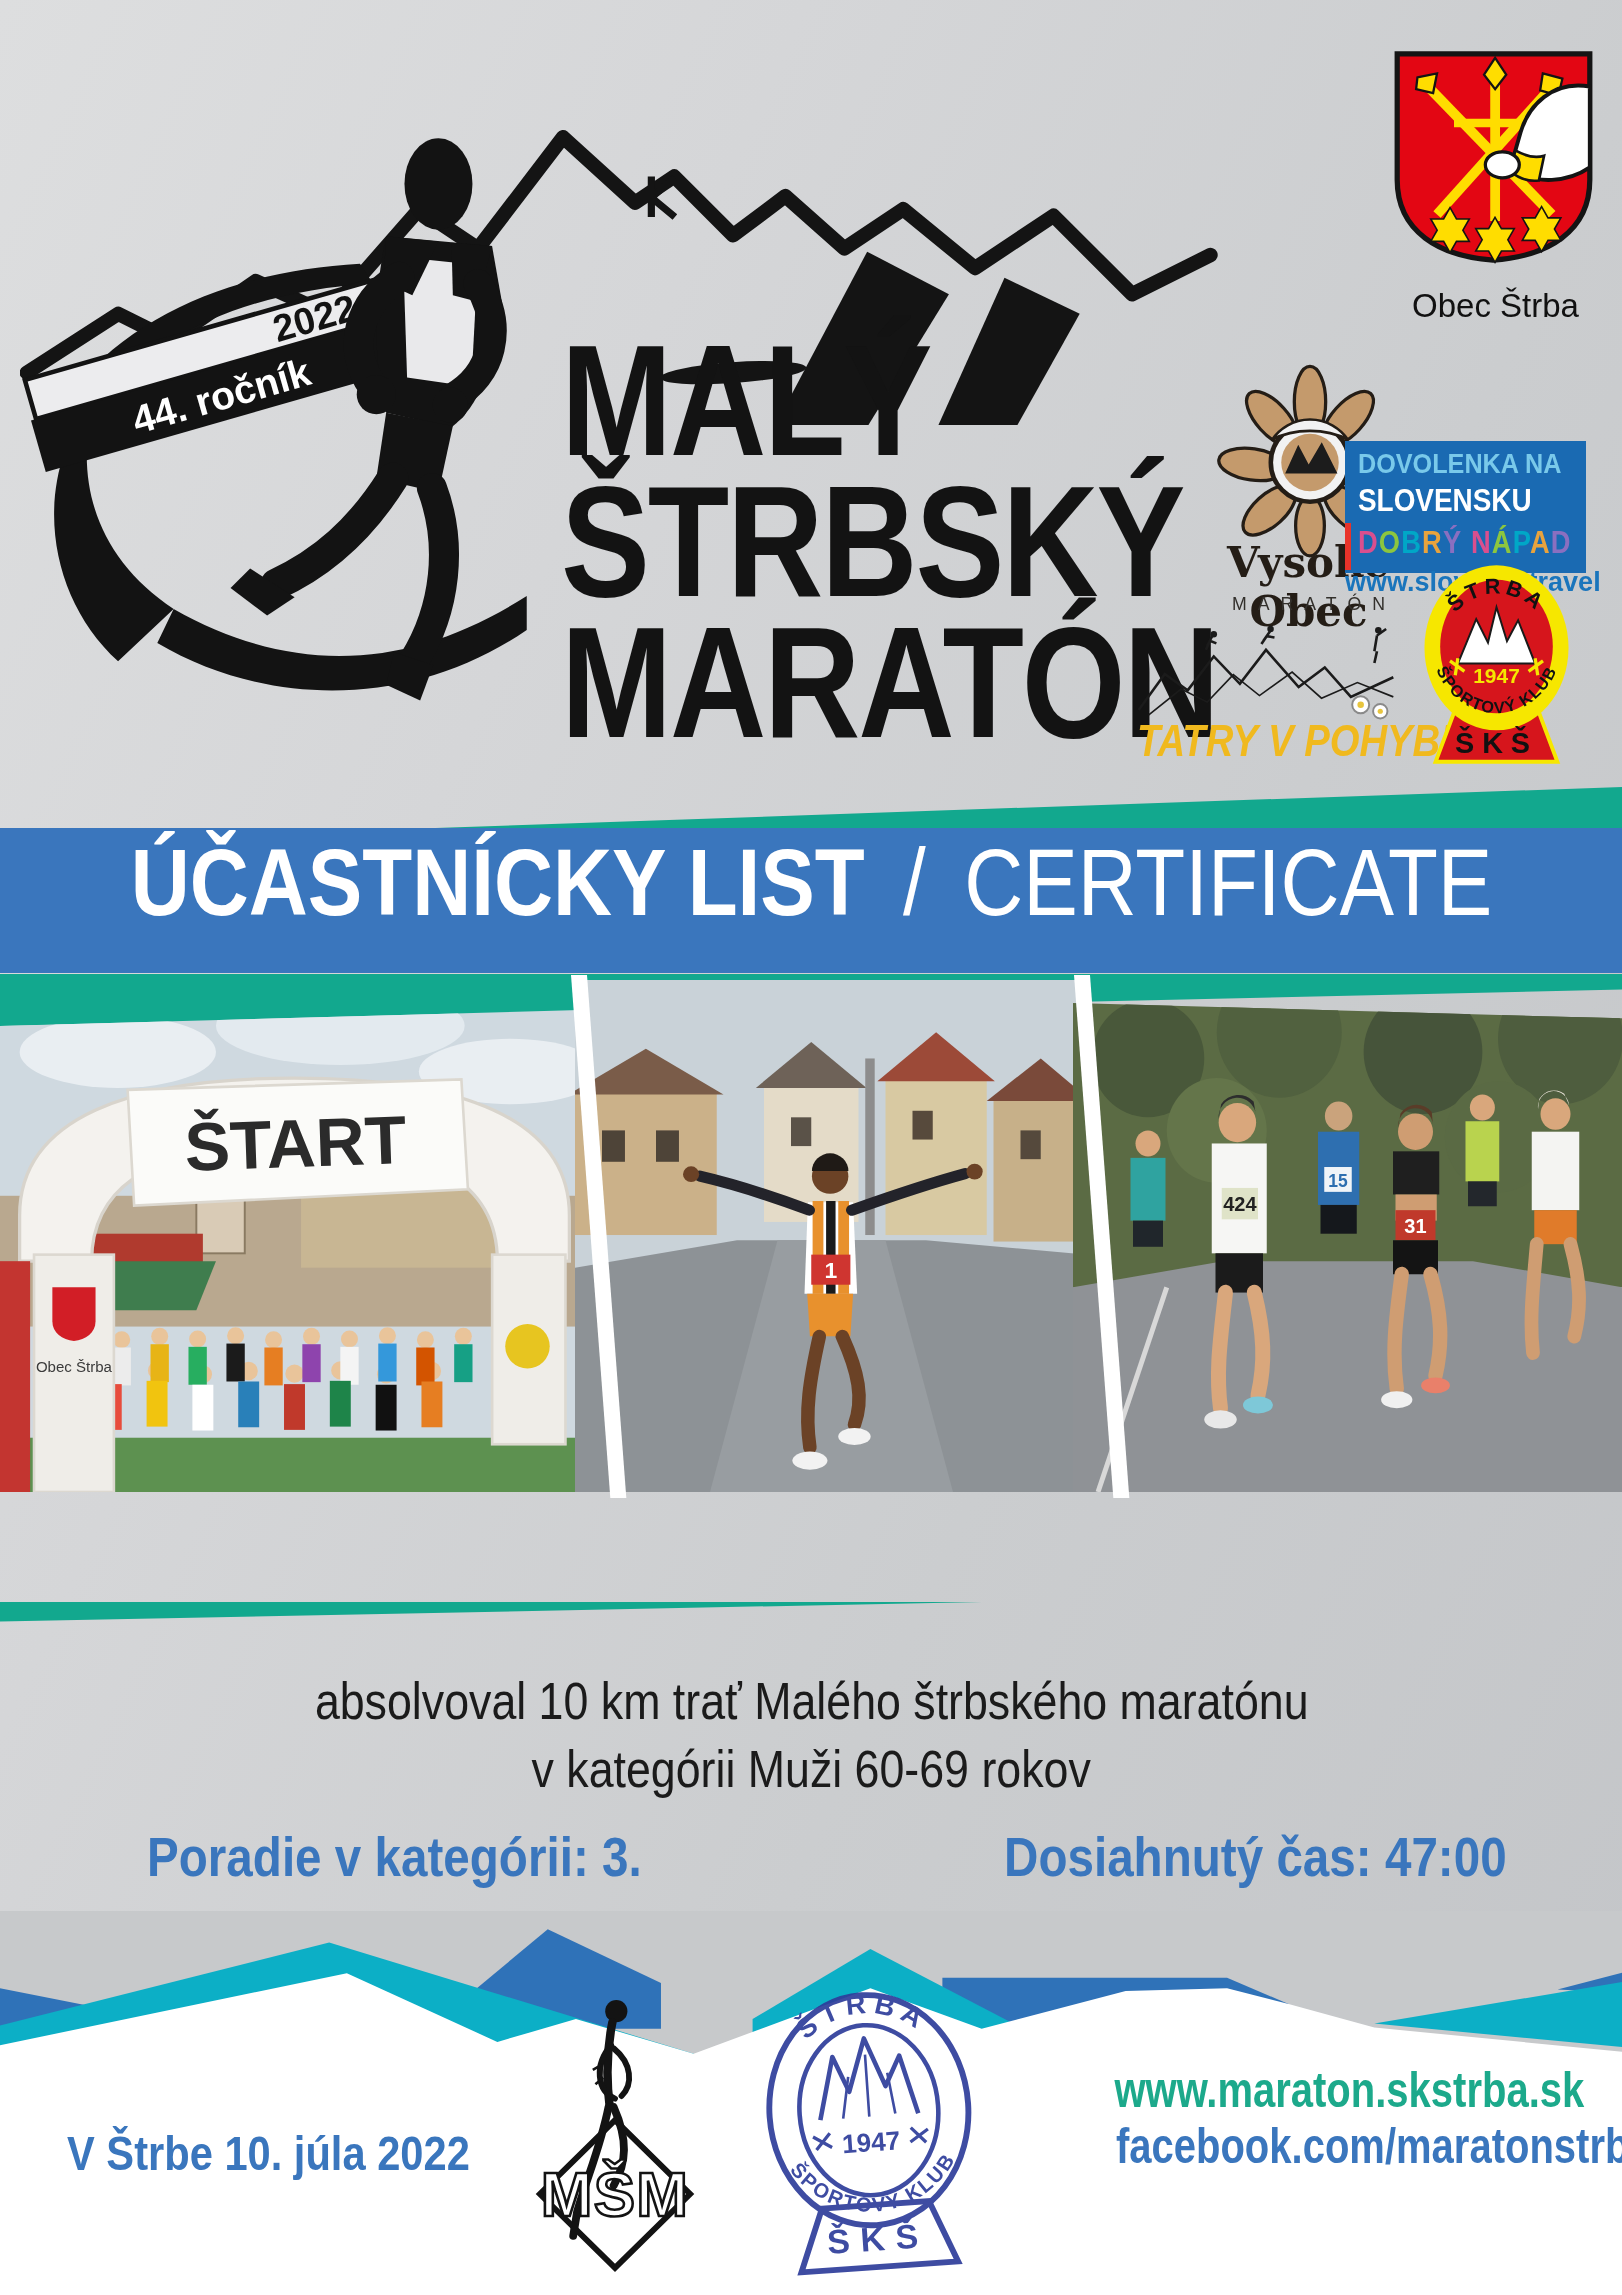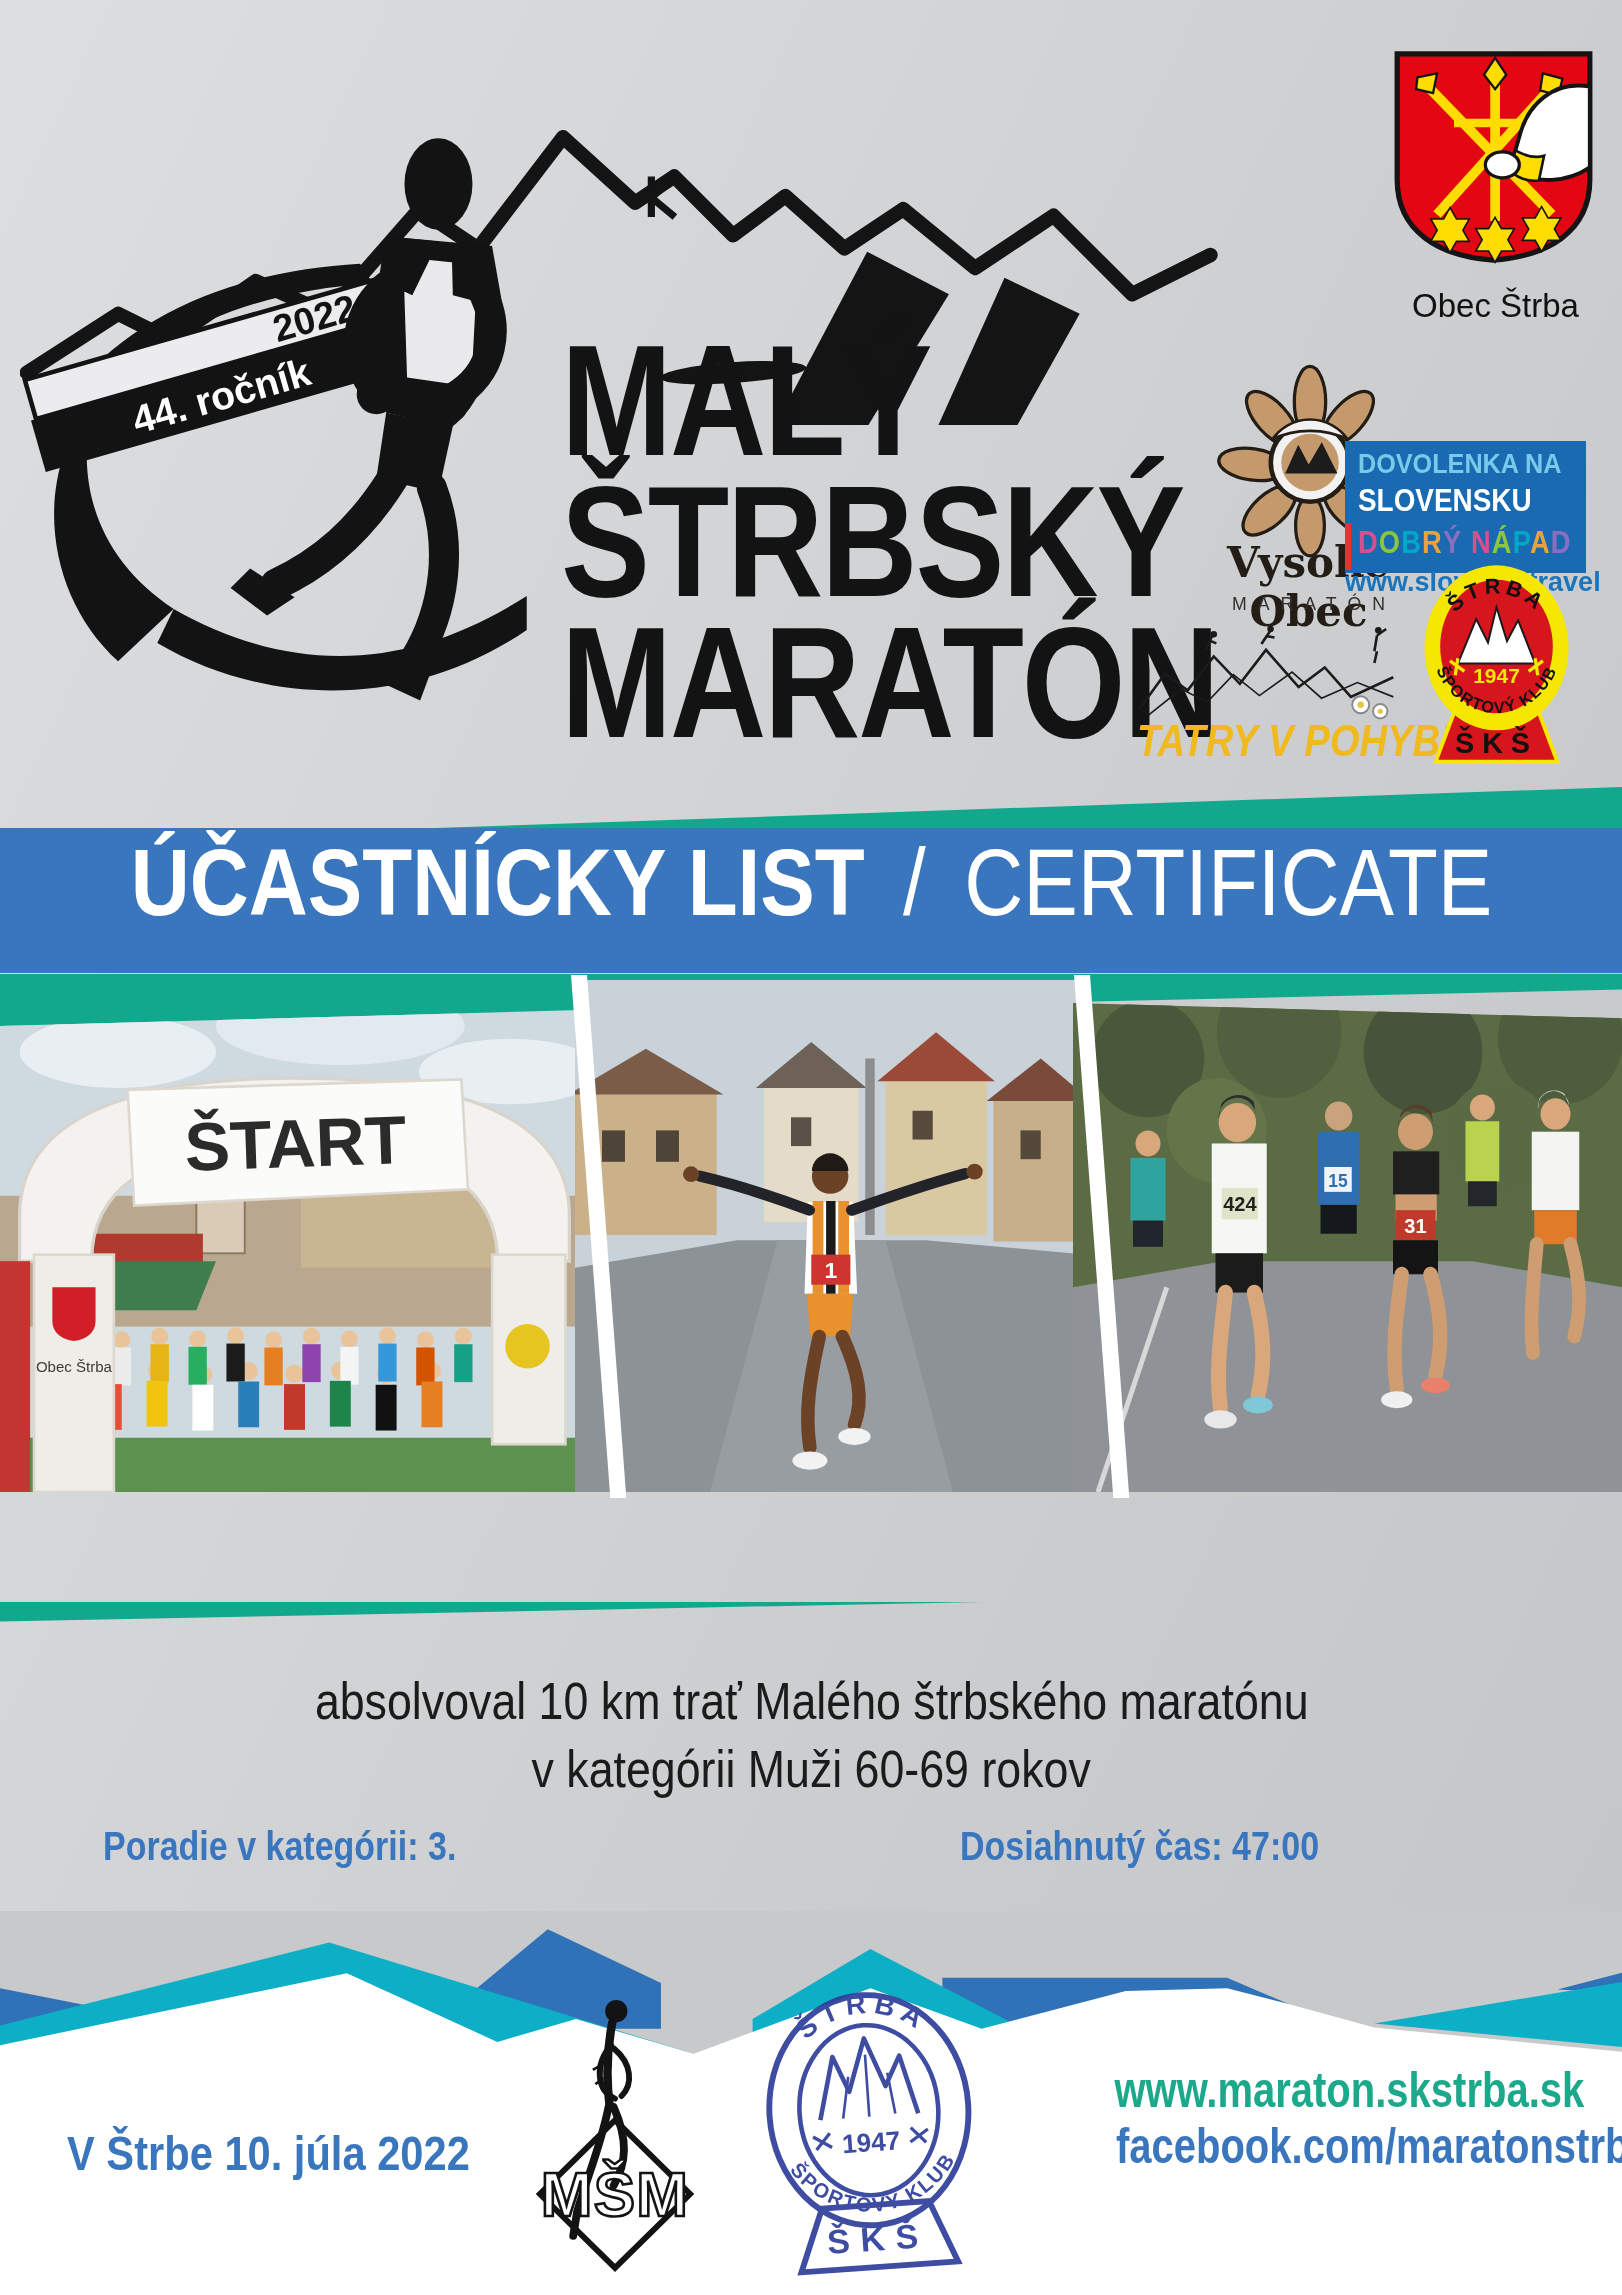--- a/index.html
+++ b/index.html
@@ -58,21 +58,21 @@
   .gap2{left:1074px;}
 
   
   .nameband{left:0;top:1492px;width:1623px;height:110px;background:#3a76bd;display:flex;
             align-items:center;justify-content:center;color:#fff;z-index:4;}
   .nameband .t{font-size:76px;font-weight:600;letter-spacing:0.7px;}
   .teal-taper{left:0;top:1602px;width:1623px;height:19.6px;background:#12a88e;
               clip-path:polygon(0 0,60.5% 0,0 100%);z-index:4;}
   .desc{left:0;top:1667px;width:1623px;text-align:center;color:#1b1b1b;line-height:68px;
         font-size:52px;}
-  .res{font-size:40px;font-weight:600;color:#3a76bd;top:1824px;}
+  .res{font-size:56px;font-weight:600;color:#3a76bd;top:1824px;margin-left:44px;}
   .res-left{left:103px;}
   .res-right{left:960px;}
 
   
   .bottom-art{left:0;top:1911px;width:1623px;height:385px;}
   .date{left:67px;top:2125px;font-size:49px;font-weight:bold;color:#3a76bd;z-index:6;}
   .link{left:982px;width:602px;text-align:right;font-weight:bold;z-index:6;}
   .link-web{top:2061px;font-size:50px;color:#1ca98b;}
   .link-fb{top:2117px;font-size:50px;color:#3a76bd;}
   svg text{font-family:"Liberation Sans",sans-serif;}

